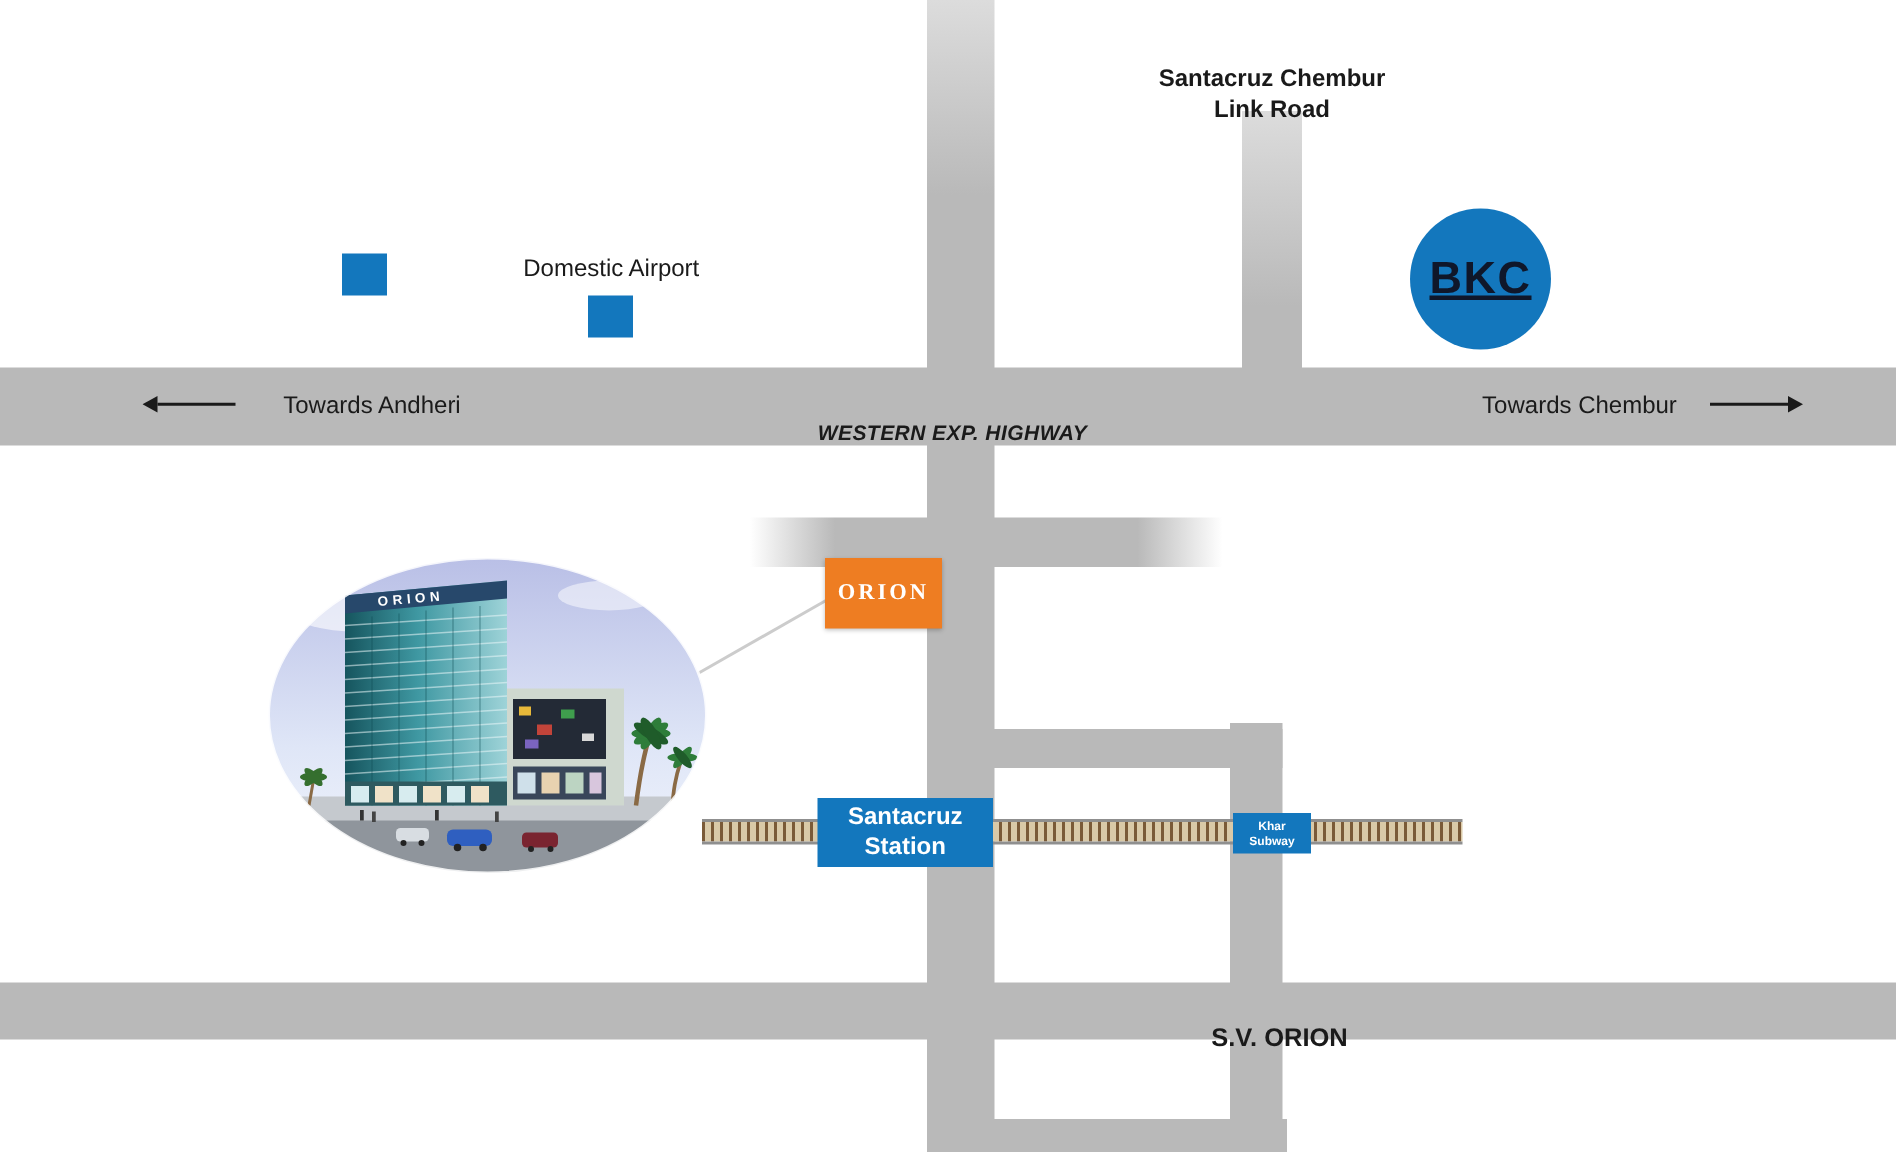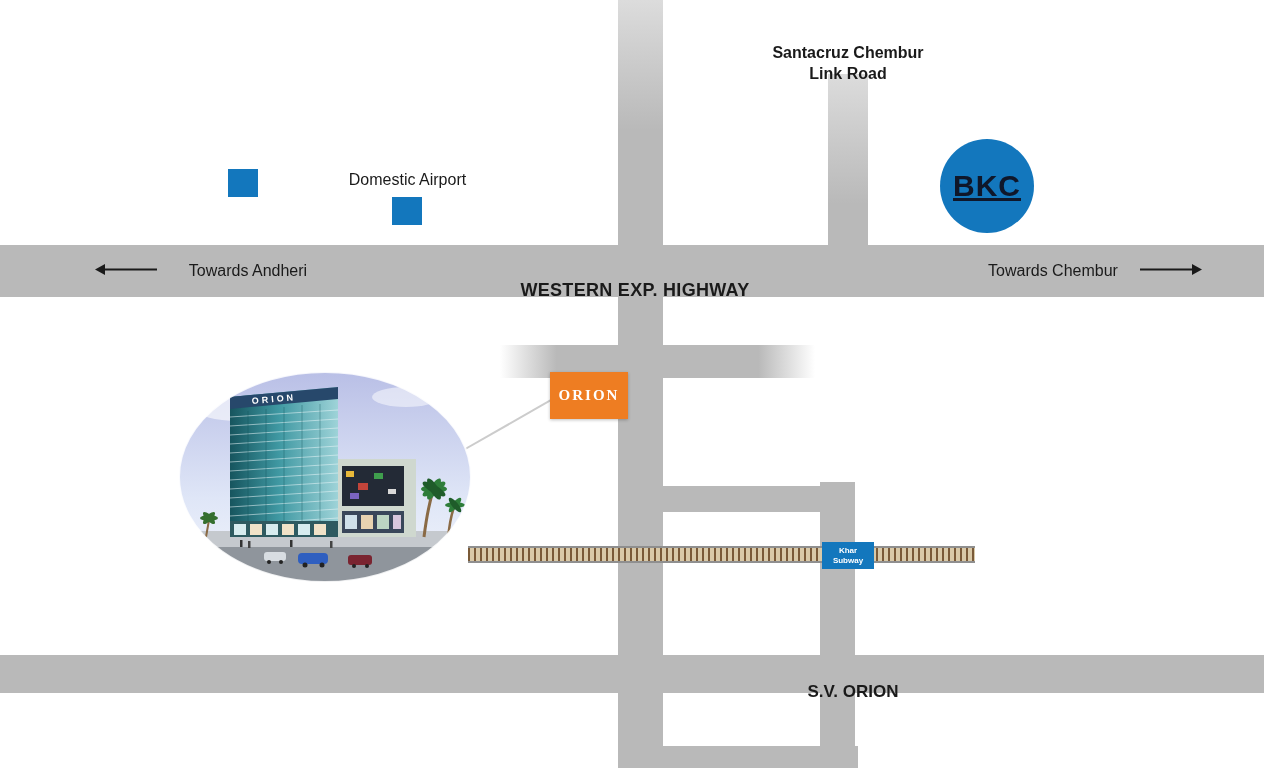--- a/index.html
+++ b/index.html
@@ -182,30 +182,32 @@
 
   <div class="abs" id="bkc-circle" style="left:940px; top:139px;">BKC</div>
 
   <svg class="abs" style="left:95px; top:263px;" width="64" height="13" viewBox="0 0 64 13">
     <line x1="62" y1="6.5" x2="10" y2="6.5" stroke="#1a1a1a" stroke-width="2"></line>
     <polygon points="10,1 10,12 0,6.5" fill="#1a1a1a"></polygon>
   </svg>
 
   <div class="abs label" style="left:163px; top:261px; width:170px; font-size:16px;">Towards Andheri</div>
 
-  <div class="abs label bold" style="left:503px; top:261px; width:264px; font-size:18px; letter-spacing:0.3px;">WESTERN EXP. HIGHWAY</div>
+  <div class="abs label bold" style="left:503px; top:261px; width:264px; font-size:14px; letter-spacing:0.3px;font-style:italic;">WESTERN EXP. HIGHWAY</div>
 
   <div class="abs label" style="left:968px; top:261px; width:170px; font-size:16px;">Towards Chembur</div>
 
   <svg class="abs" style="left:1138px; top:263px;" width="64" height="13" viewBox="0 0 64 13">
     <line x1="2" y1="6.5" x2="54" y2="6.5" stroke="#1a1a1a" stroke-width="2"></line>
     <polygon points="54,1 54,12 64,6.5" fill="#1a1a1a"></polygon>
   </svg>
 
   <div class="abs" id="orion-box" style="left:550px; top:372px; width:78px; height:47px;">ORION</div>
 
+  <div class="abs blue-box label" style="left:545px; top:532px; width:117px; height:46px; font-size:16px; line-height:1.25;">Santacruz
+Station</div>
 
   <div class="abs blue-box label" style="left:822px; top:542px; width:52px; height:27px; font-size:8px; line-height:1.25;">Khar
 Subway</div>
 
   <div class="abs label bold" style="left:793px; top:663px; width:120px; font-size:17px;">S.V. ORION</div>
 
 </div>
 
 </body></html>

